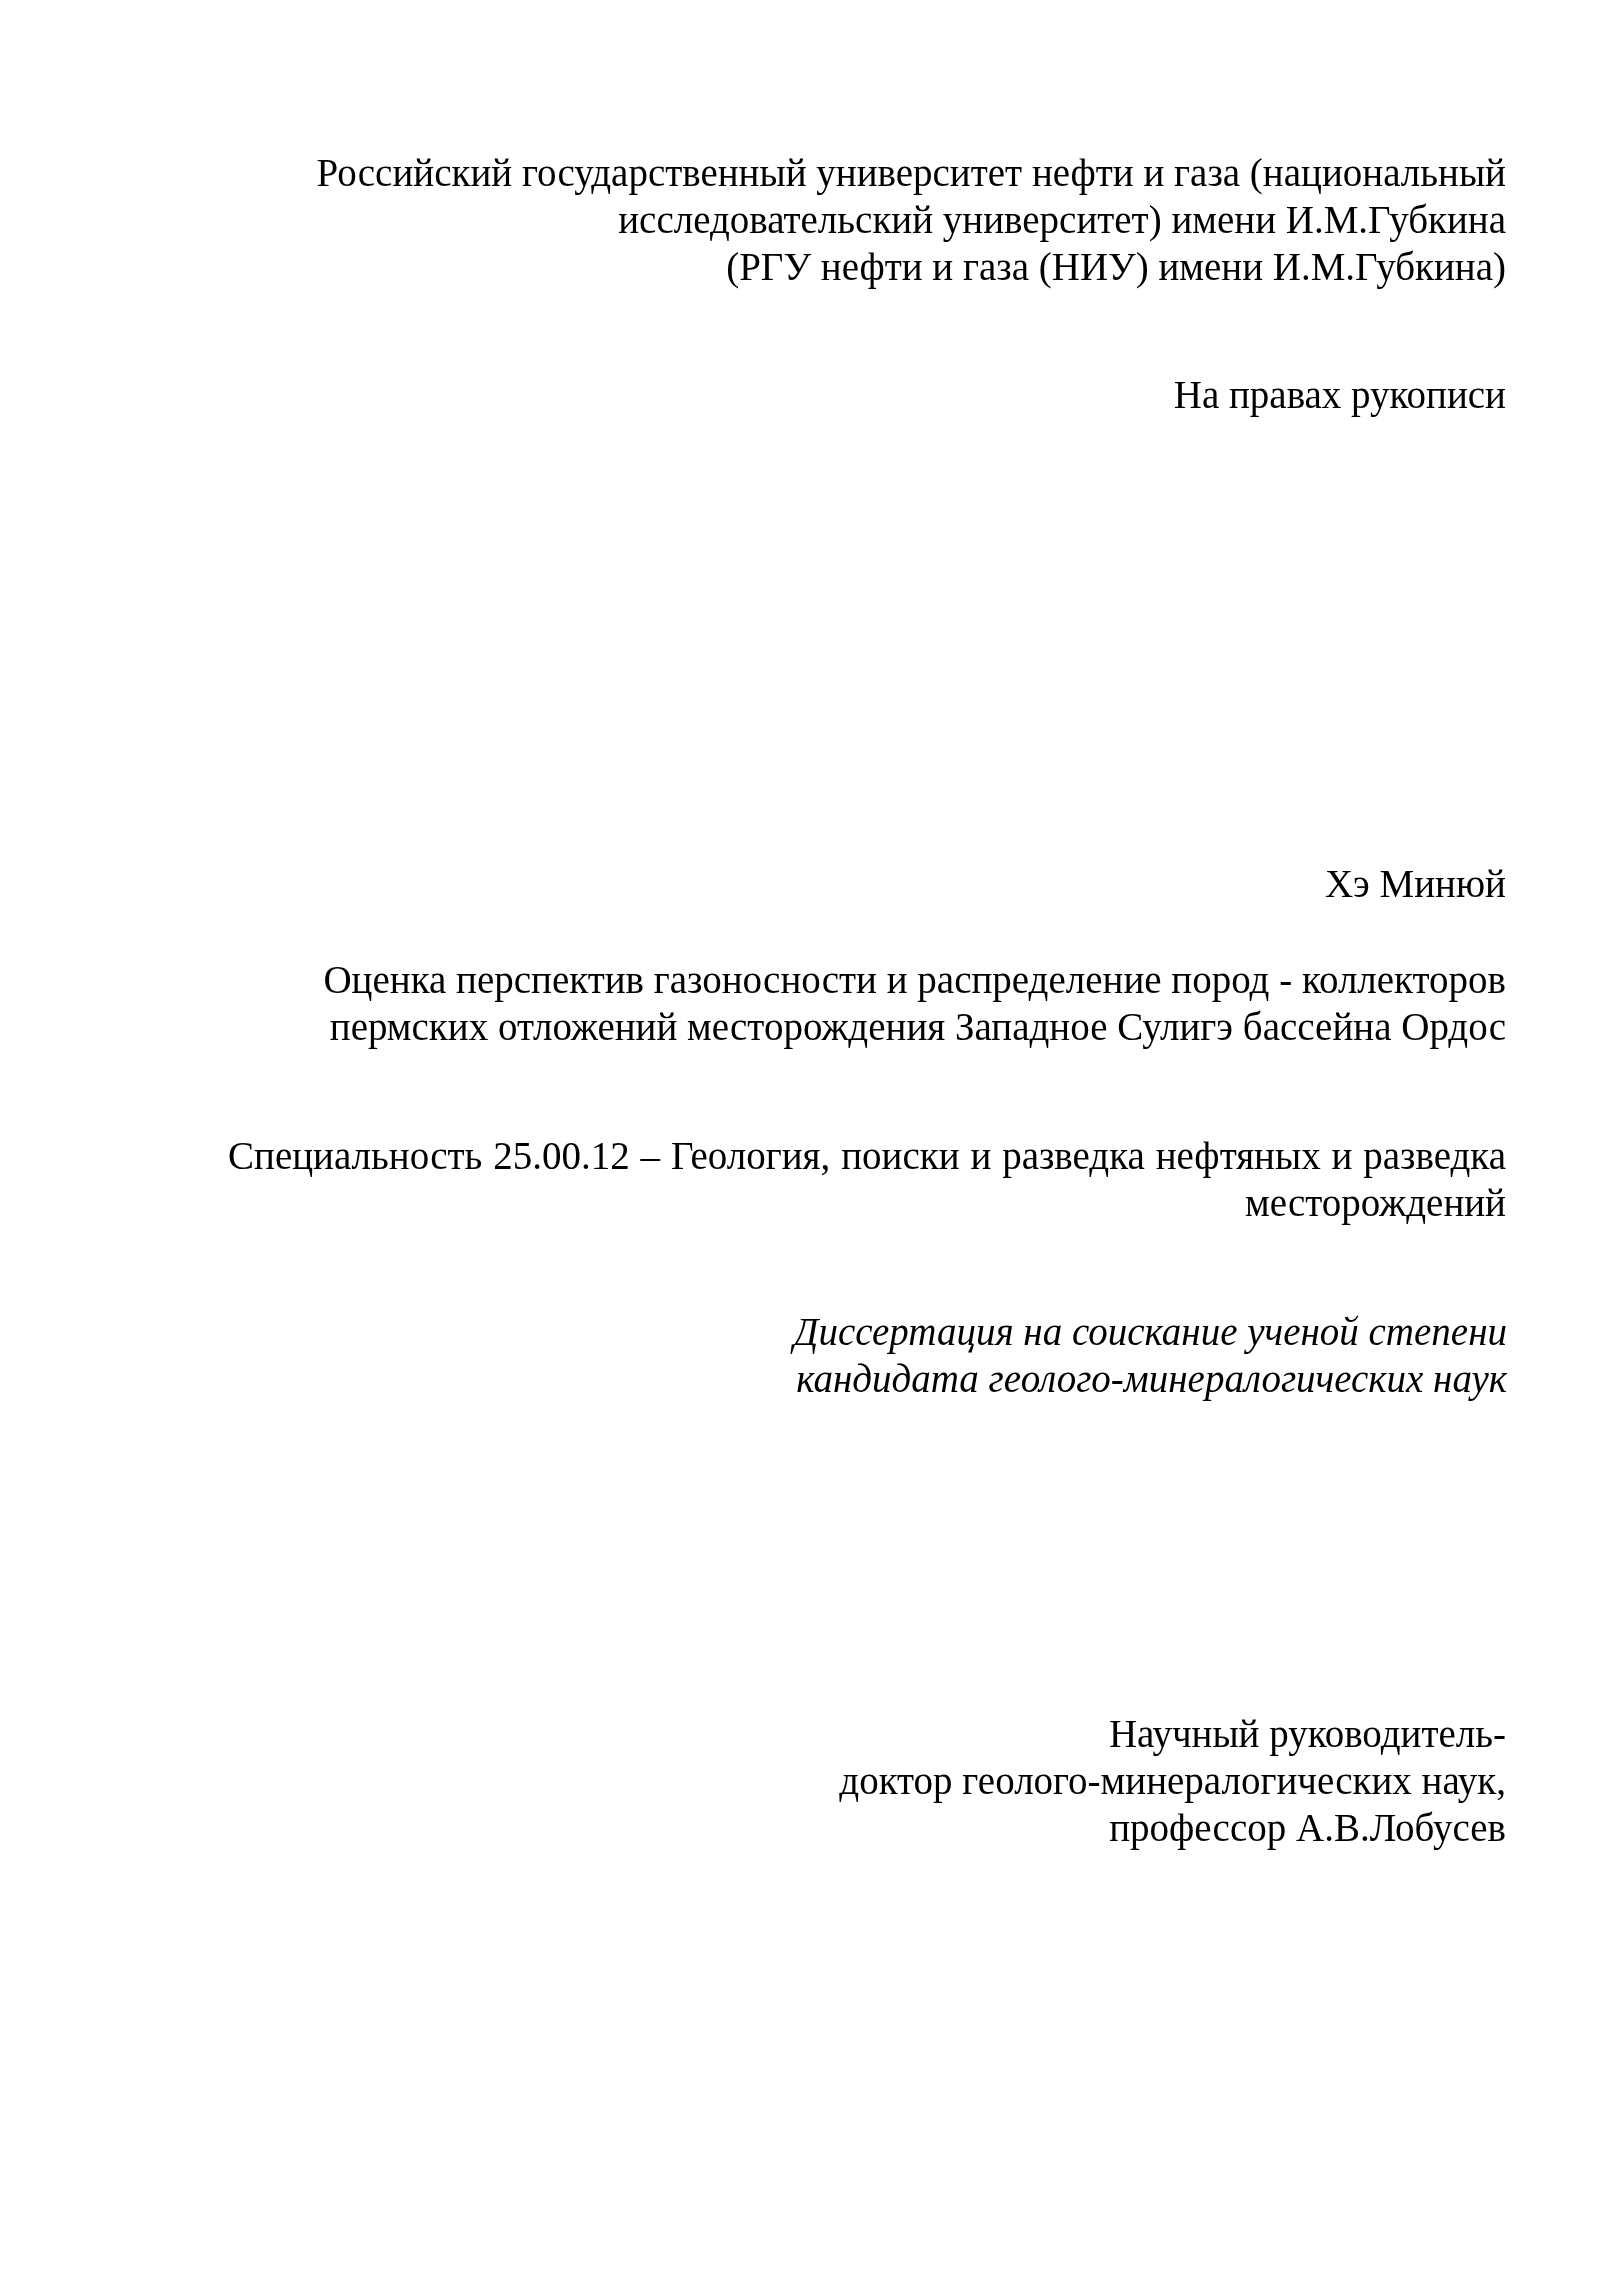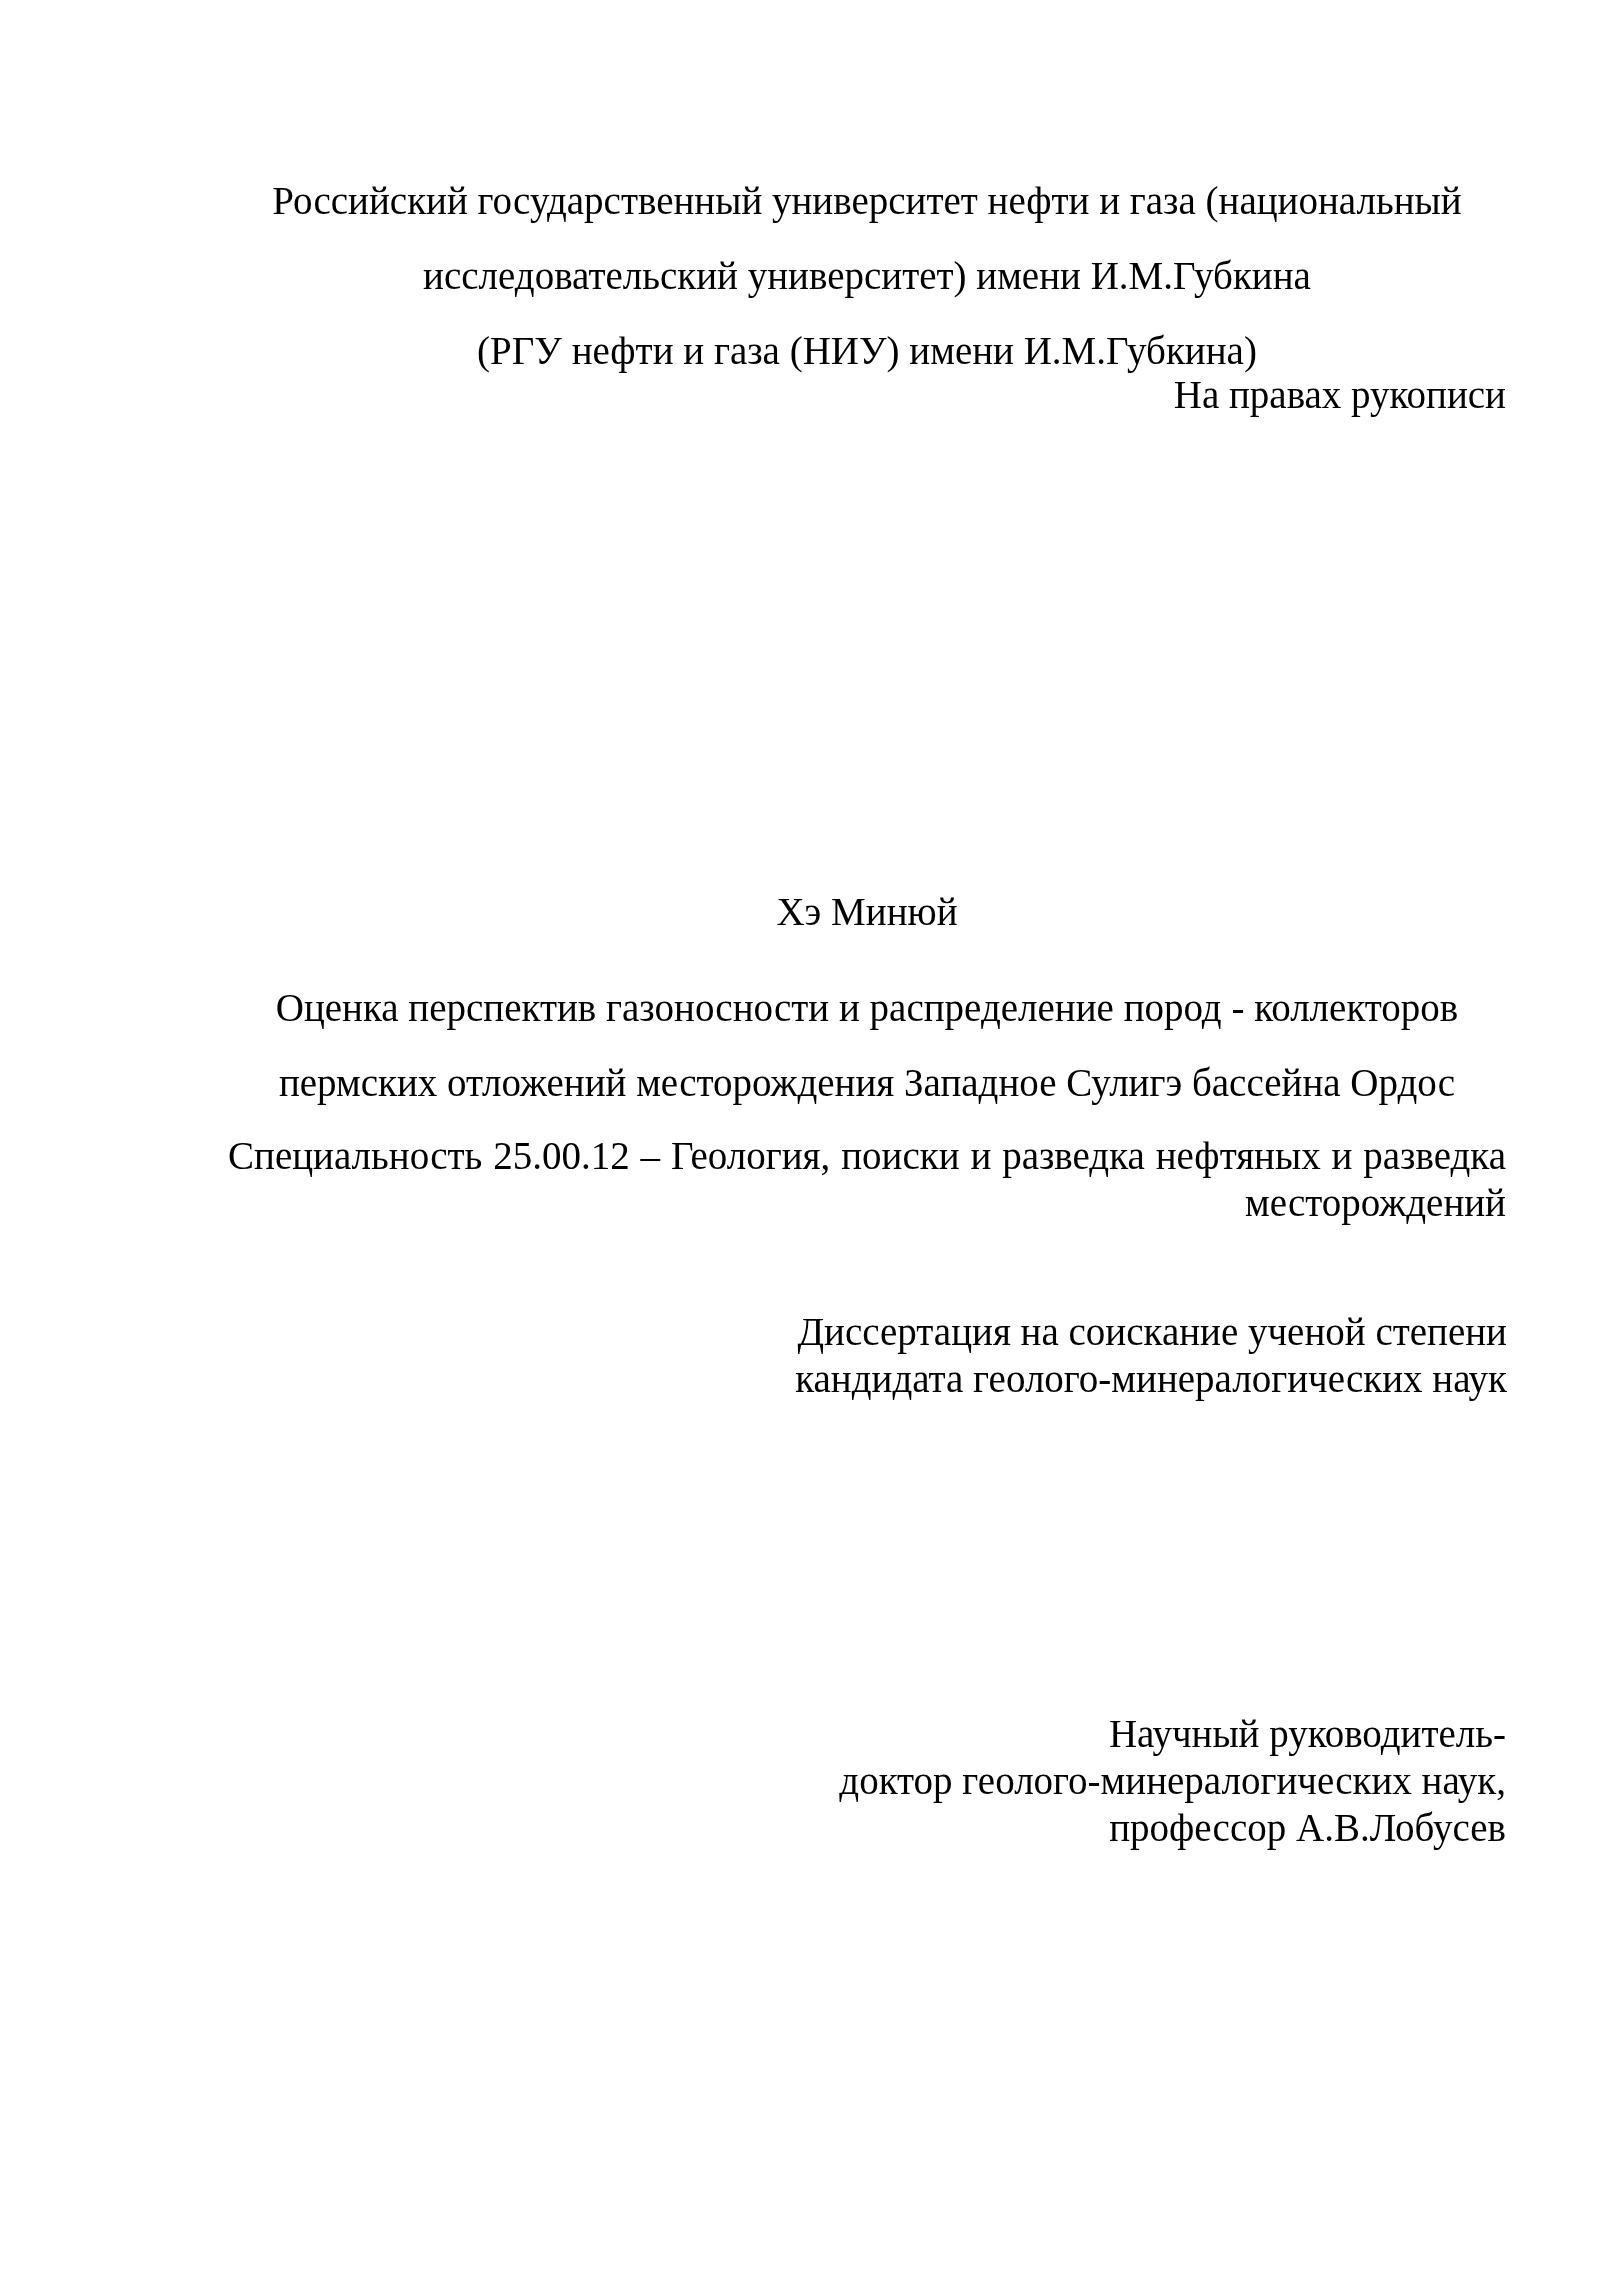--- a/index.html
+++ b/index.html
@@ -23,34 +23,34 @@
     position: absolute;
     left: 228px;
     width: 1278px;
   }
   .line {
     display: block;
     height: 47px;
     line-height: 47px;
     white-space: nowrap;
   }
-  .center { text-align: center; margin-top: 28px; }
+  .center { text-align: right; }
   .right  { text-align: right; }
   .left   { text-align: right; }
   .justify-full {
     white-space: normal;
     text-align: justify;
     text-align-last: justify;
   }
   .inst-block    { top: 149px; }
   .manuscript    { top: 371px; }
   .author-block  { top: 860px; }
   .title-block   { top: 956px; }
   .spec-block    { top: 1132px; }
-  .degree-block  { top: 1308px; left: 517px; width: 990px; }
+  .degree-block  { top: 1308px; left: 517px; width: 990px; font-style: italic; }
   .superv-block  { top: 1710px; }
   .place-block   { top: 1931px; }
 </style>
 </head>
 <body>
 
 <div class="page">
 
   <div class="content-block inst-block">
     <span class="line center">Российский государственный университет нефти и газа (национальный</span>

